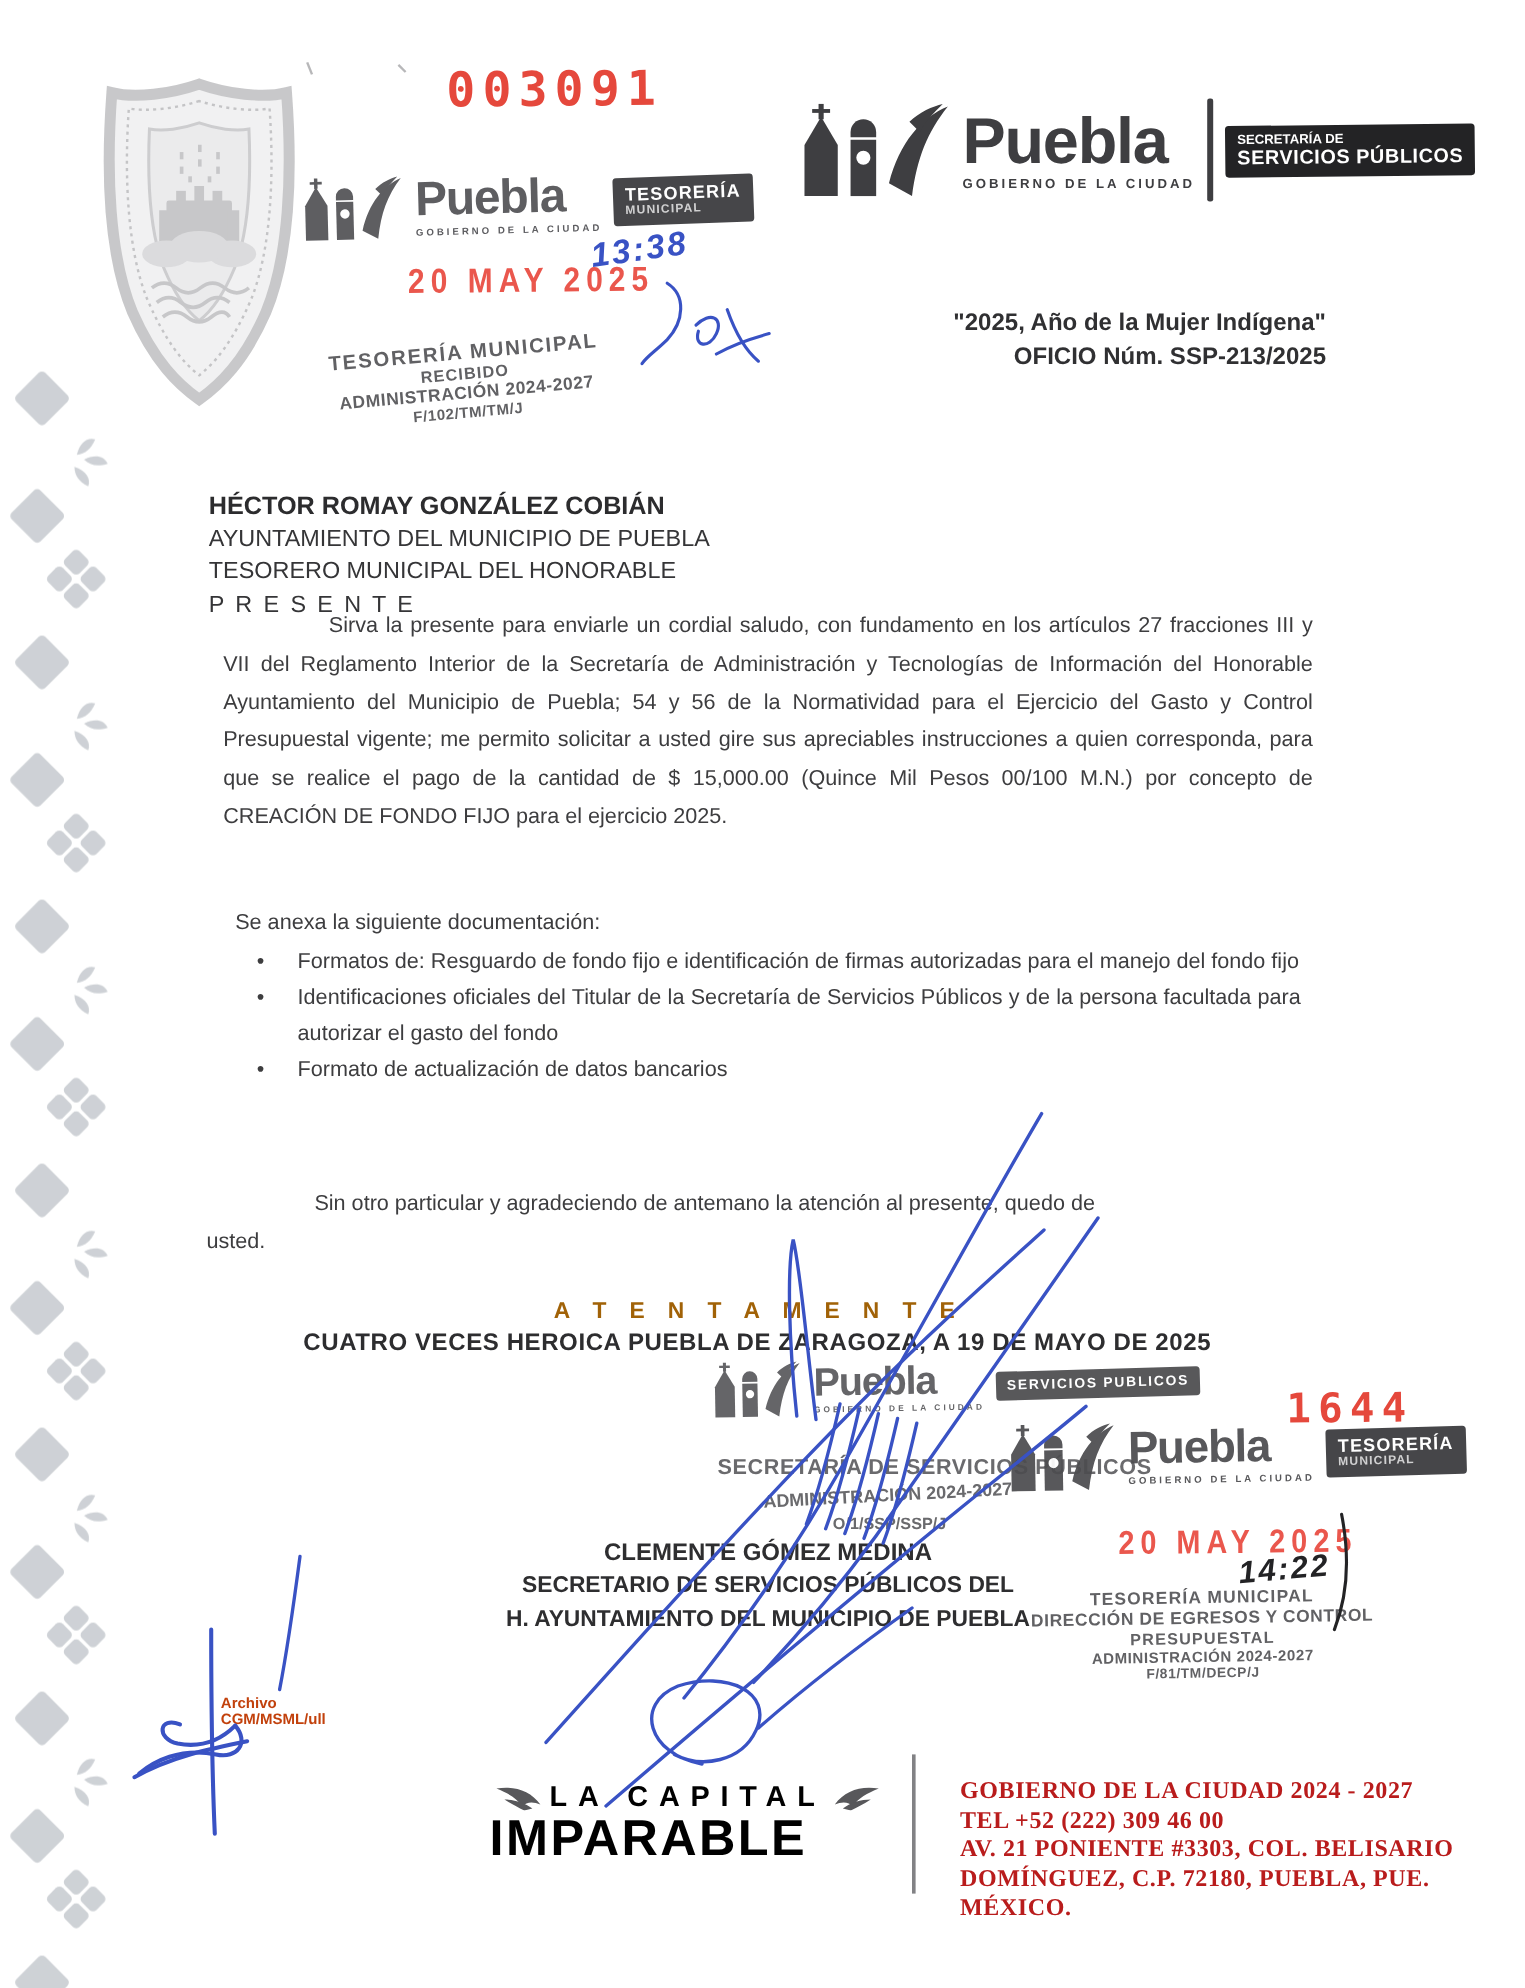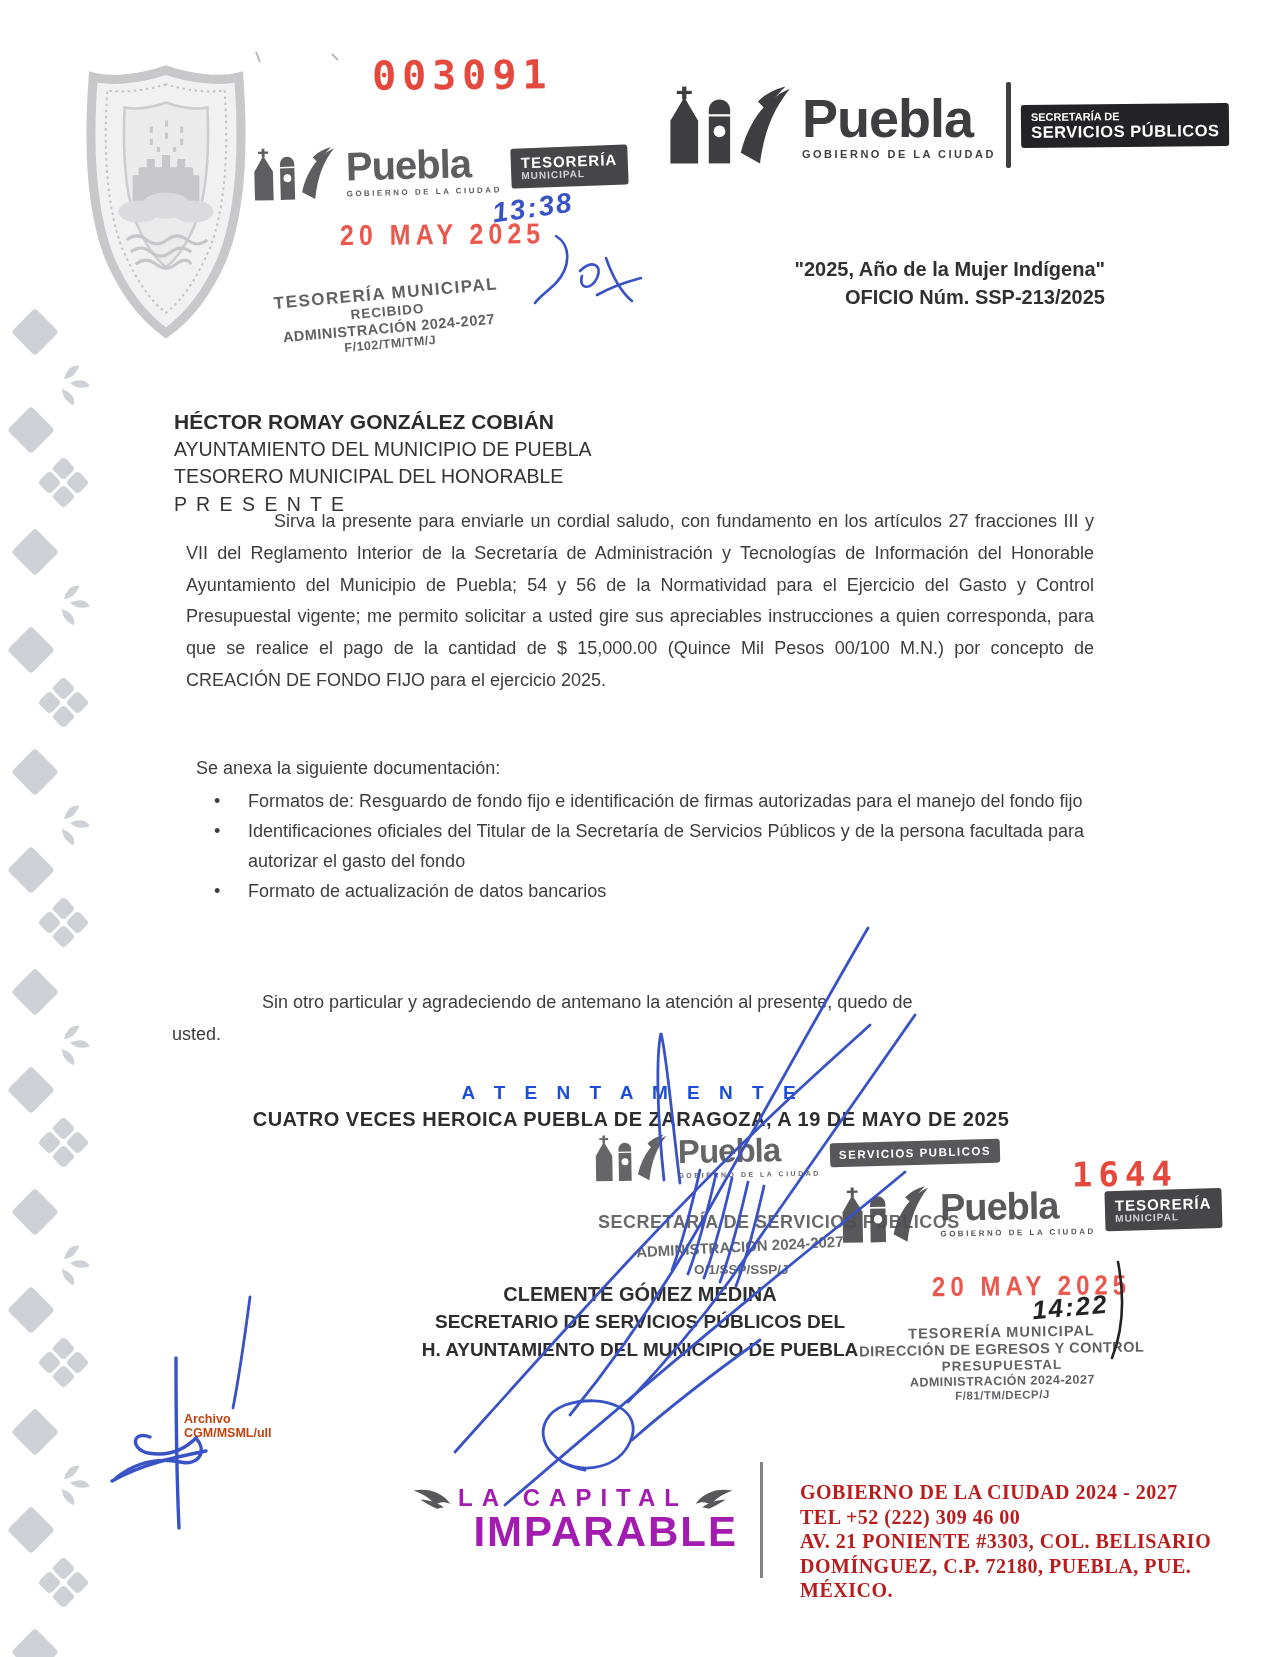--- a/index.html
+++ b/index.html
@@ -103,29 +103,29 @@
   .p1{top:506px; text-indent:88px;margin-left:14px;}
   .annex-intro{position:absolute; left:196px; top:758px; font-size:18px; color:#3d3d3f;}
   .bullets{position:absolute; left:172px; top:786px; width:912px;}
   .bullet-row{display:flex; font-size:18px; line-height:30px; text-align:justify; color:#3d3d3f;}
   .bullet-dot{flex:0 0 34px; margin-left:42px; text-align:left;}
   .bullet-text{flex:1;}
   .closing{position:absolute; left:172px; top:986px; width:908px; font-size:18px; line-height:32px; color:#3d3d3f;}
   .closing .c1{text-indent:90px;}
   
   .atentamente{position:absolute; left:402px; top:1082px; width:460px; text-align:center;
-    font-size:19px; font-weight:800; letter-spacing:7px; color:#1d4ed8;}
+    font-size:19px; font-weight:800; letter-spacing:7px; color:#a16207;}
   .dateline{position:absolute; left:186px; top:1108px; width:890px; text-align:center;
     font-size:20px; font-weight:800; letter-spacing:.5px; color:#2d2d2f;}
   .signer{position:absolute; left:390px; top:1280px; width:500px; text-align:center; color:#2e2e30; line-height:28px;}
   .signer .nm{font-size:20px; font-weight:800;}
   .signer .t1,.signer .t2{font-size:19px; font-weight:800;}
   .archivo{position:absolute; left:184px; top:1412px; font-size:12.5px; font-weight:bold; color:#c2410c; line-height:14px;}
   
-  .capital{position:absolute; left:408px; top:1484px; width:330px; text-align:right; color:#a21caf;}
+  .capital{position:absolute; left:408px; top:1484px; width:330px; text-align:left; color:#000000;}
   .capital .row1{display:flex; align-items:center; justify-content:center; gap:6px;}
   .capital .lc{font-size:24px; font-weight:800; letter-spacing:9px;}
   .capital .imp{font-size:42px; font-weight:800; letter-spacing:2px; line-height:40px;}
   .divider{position:absolute; left:760px; top:1462px; width:3px; height:116px; background:#828285;}
   .address{position:absolute; left:800px; top:1480px; color:#b91c1c; font-size:20px; line-height:24.5px; letter-spacing:.5px; font-weight:bold;font-family:Liberation Serif, serif;}
   
   .ink{position:absolute; left:0; top:0; width:1271px; height:1657px; pointer-events:none;}
 </style>
 </head>
 <body>

